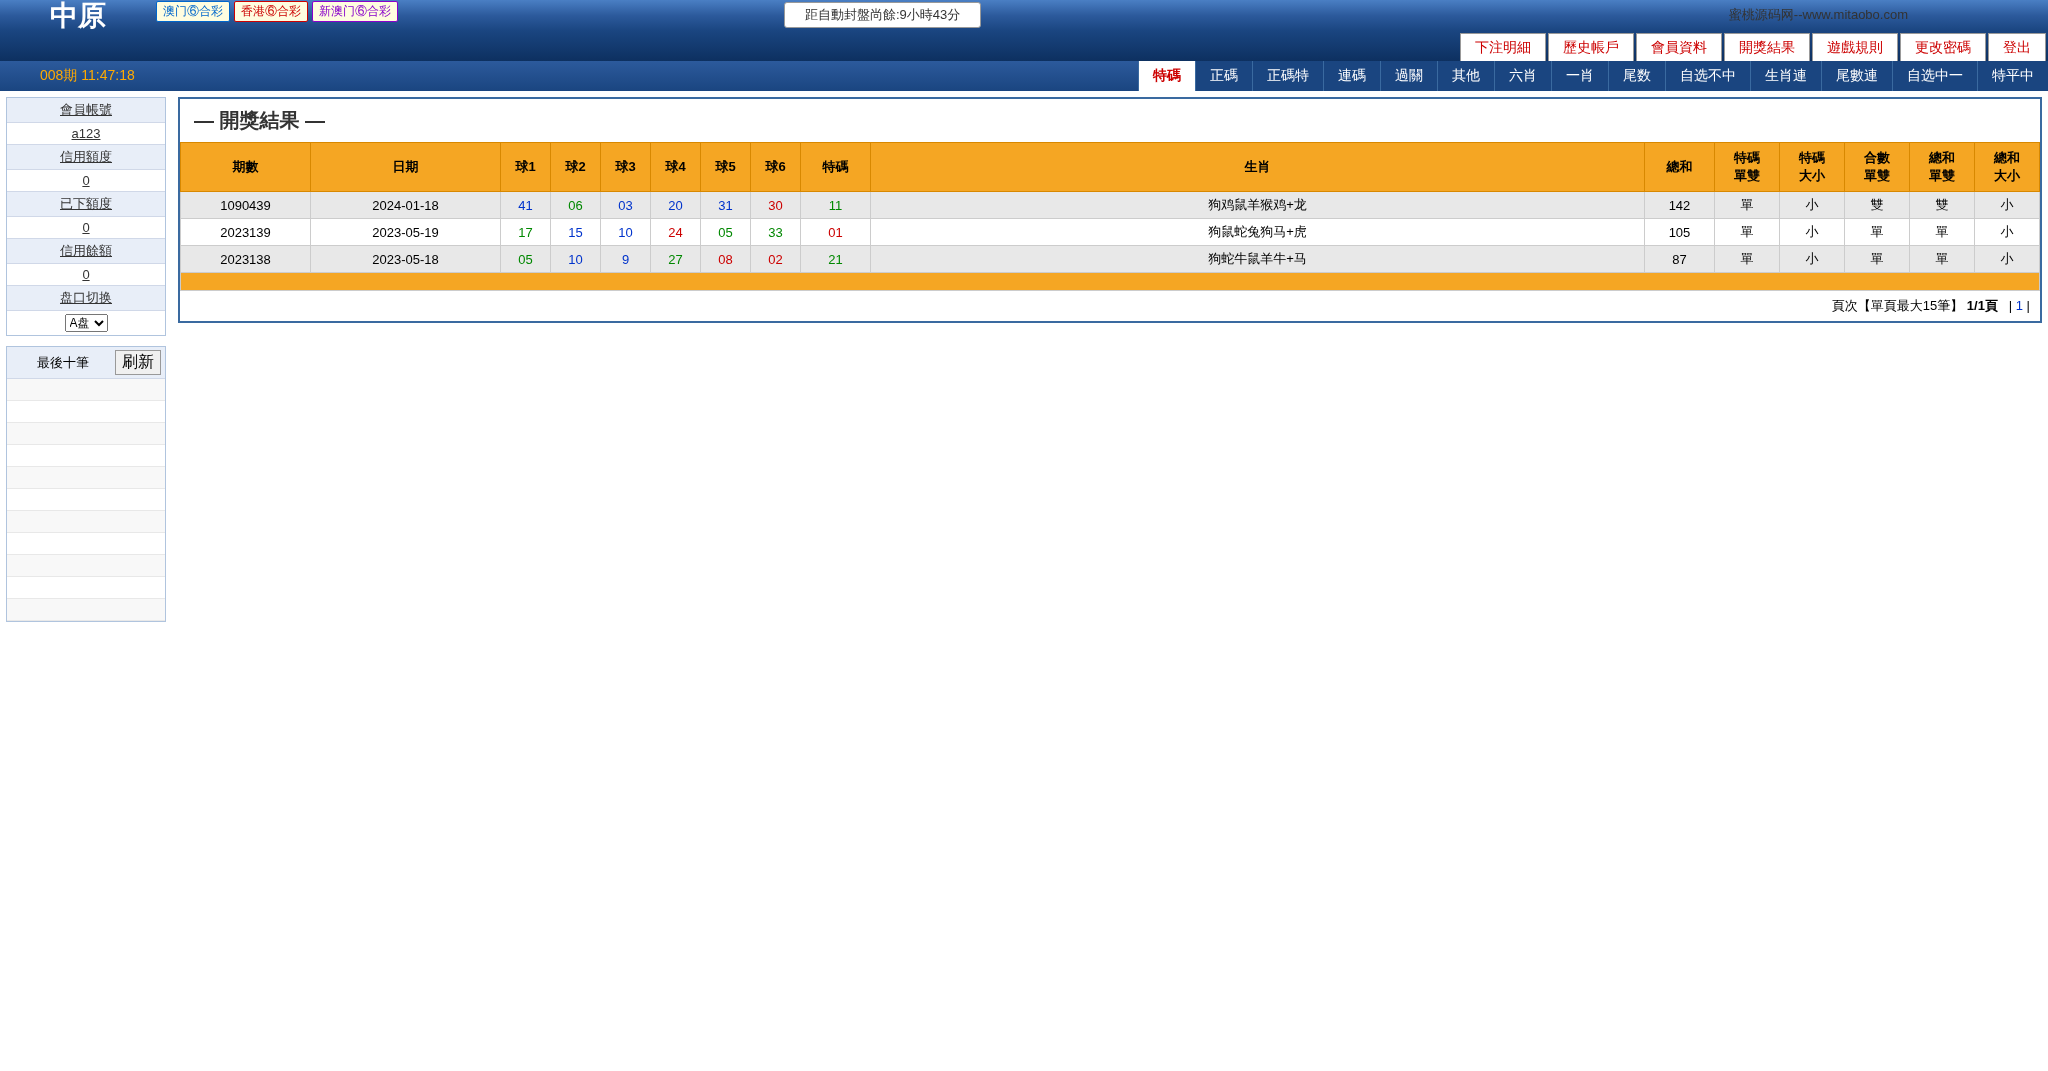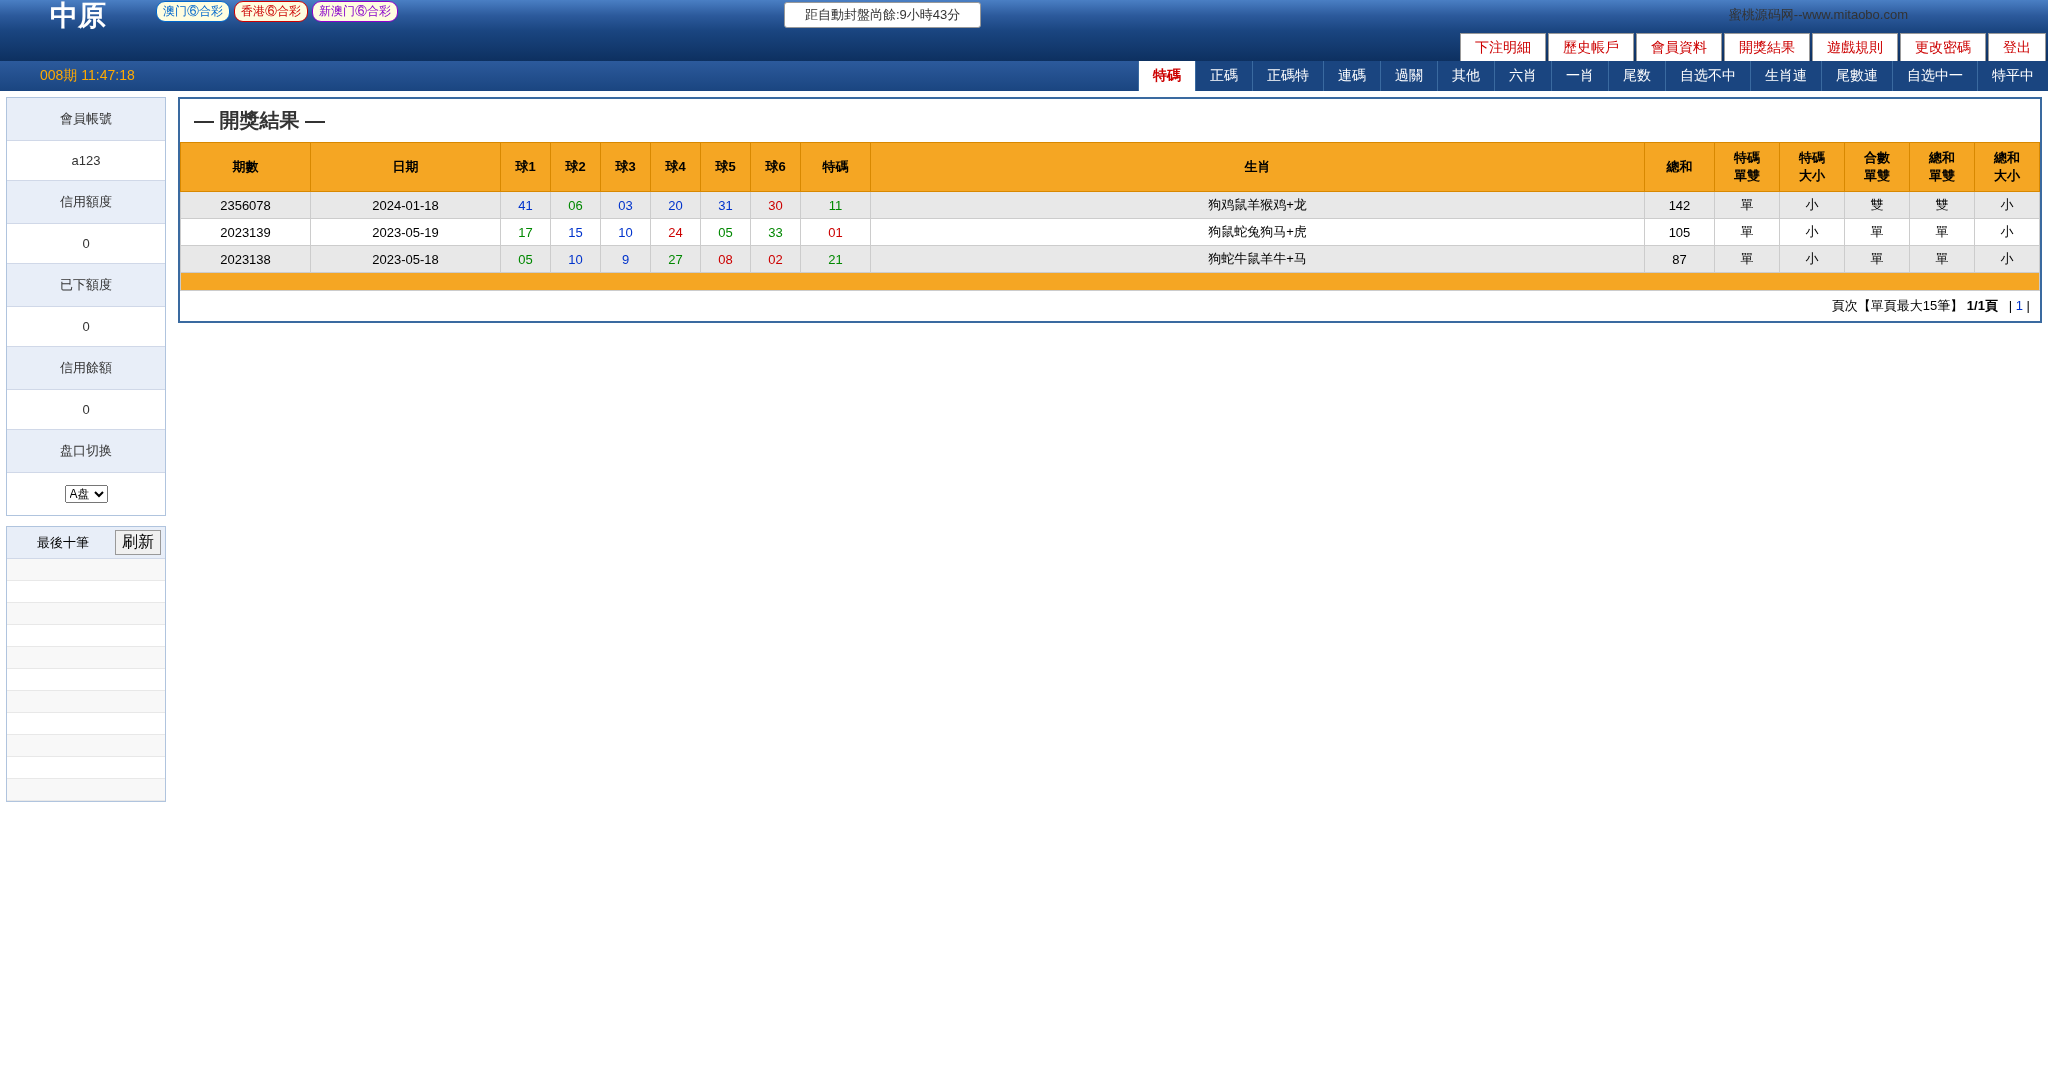--- a/index.html
+++ b/index.html
@@ -19,21 +19,21 @@
   padding: 0 50px;
   font-family: "Microsoft YaHei", sans-serif;
 }
 .lottery-badges {
   display: flex;
   gap: 4px;
   margin-top: -8px;
 }
 .badge {
   border: 1px solid;
-  border-radius: 9px;
+  border-radius: 2px;
   padding: 1px 6px;
   font-size: 12px;
   background: #fff3c0;
 }
 .badge-1 { color: #0066cc; border-color: #0066cc; background: #fffde0; }
 .badge-2 { color: #cc0000; border-color: #cc0000; background: #fffde0; }
 .badge-3 { color: #8800cc; border-color: #8800cc; background: #fffde0; }
 .countdown-box {
   position: absolute;
   left: 784px;
@@ -116,22 +116,23 @@
   width: 160px;
   flex-shrink: 0;
 }
 .side-panel {
   border: 1px solid #b0c4de;
   margin-bottom: 10px;
 }
 .side-row {
   border-bottom: 1px solid #d0d8e8;
   text-align: center;
-  padding: 12px 0;
-  font-size: 13px;
+  padding: 3px 0;
+  font-size: 13px;
+  text-decoration: underline;
 }
 .side-row.label { background: #e8eef8; color: #333; }
 .side-row.value { background: #fff; color: #333; }
 .side-row:last-child { border-bottom: none; }
 .side-select { font-size: 12px; }
 .recent-panel {
   border: 1px solid #b0c4de;
 }
 .recent-header {
   background: #e8eef8;
@@ -302,21 +303,21 @@
               <th style="width: 70px;">總和</th>
               <th style="width: 65px;">特碼<br>單雙</th>
               <th style="width: 65px;">特碼<br>大小</th>
               <th style="width: 65px;">合數<br>單雙</th>
               <th style="width: 65px;">總和<br>單雙</th>
               <th style="width: 65px;">總和<br>大小</th>
             </tr>
           </thead>
         <tbody id="result-body">
             <tr>
-              <td>2356078</td>
+              <td>1090439</td>
               <td>2024-01-18</td>
               <td class="c-blue">41</td>
               <td class="c-green">06</td>
               <td class="c-blue">03</td>
               <td class="c-blue">20</td>
               <td class="c-blue">31</td>
               <td class="c-red">30</td>
               <td class="c-green">11</td>
               <td>狗鸡鼠羊猴鸡+龙</td>
               <td>142</td>

